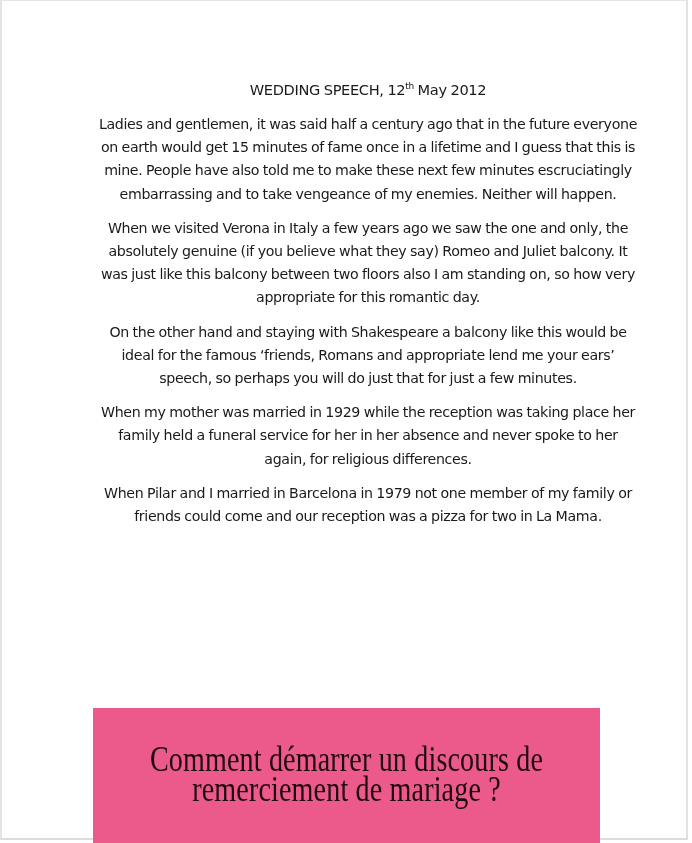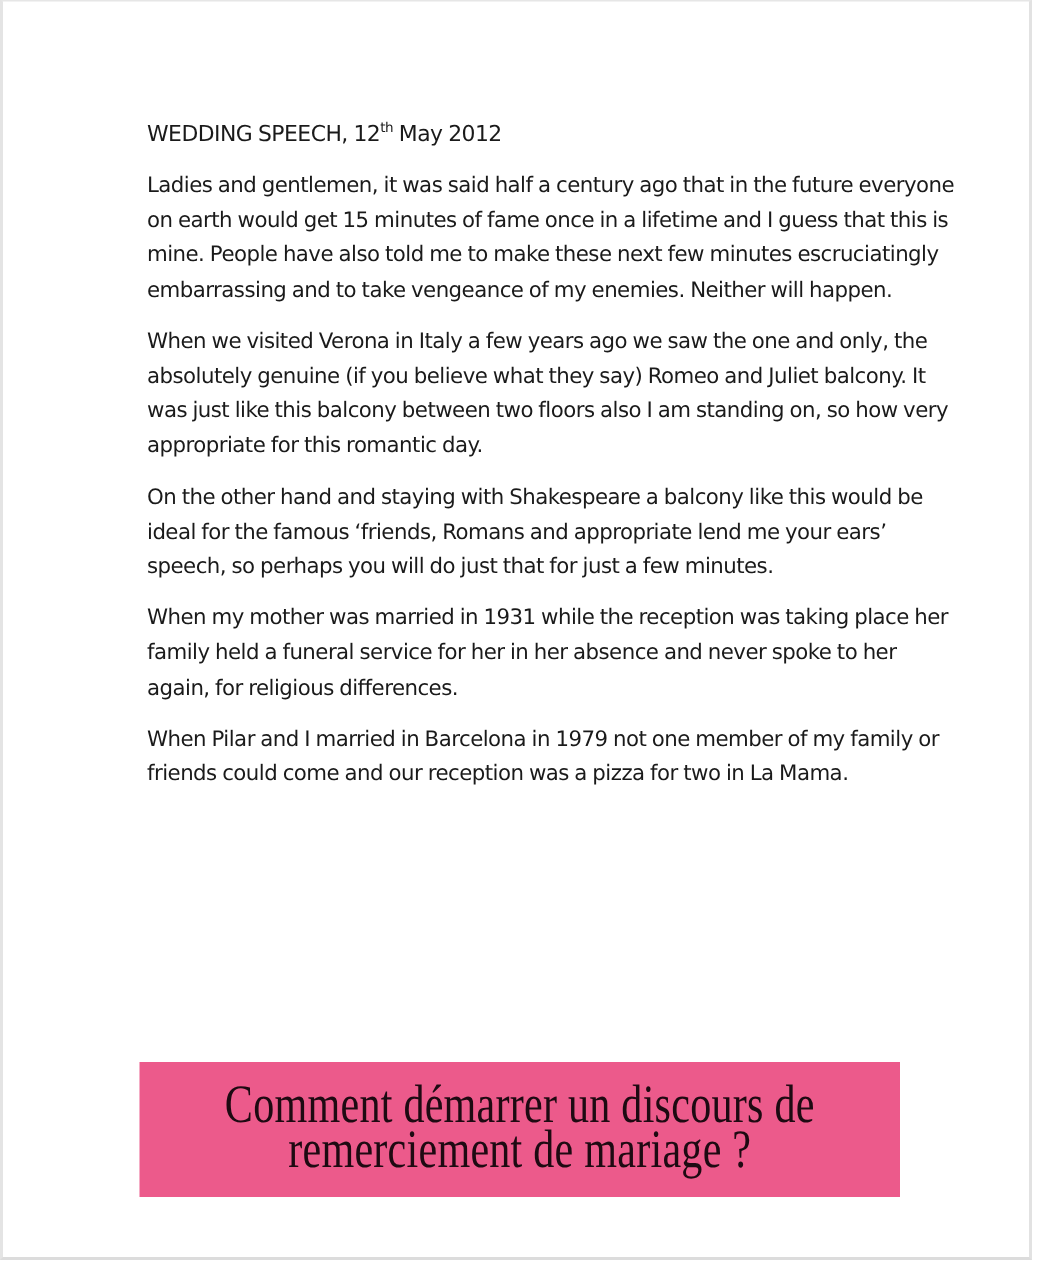--- a/index.html
+++ b/index.html
@@ -18,20 +18,21 @@
       left: 0;
       top: 0;
       width: 688px;
       height: 840px;
       border-left: 2px solid #e4e4e4;
       border-top: 1px solid #e6e6e6;
       border-right: 2px solid #e2e2e2;
       border-bottom: 2px solid #dcdcdc;
       box-sizing: border-box;
       background: #ffffff;
+      text-align: center;
     }
     .doc {
       position: absolute;
       left: 96px;
       top: 78px;
       width: 540px;
       font-family: "DejaVu Sans", sans-serif;
       font-size: 14.2px;
       color: #1a1a1a;
       letter-spacing: -0.35px;
@@ -50,21 +51,21 @@
     }
     .para {
       margin: 0 0 11px 0;
       line-height: 23.2px;
     }
     .banner {
       position: absolute;
       left: 93px;
       top: 708px;
       width: 507px;
-      height: 90px;
+      height: 135px;
       background: #ec5a8b;
       display: flex;
       align-items: center;
       justify-content: flex-end;
     }
     .banner-text {
       font-family: "Liberation Serif", serif;
       font-size: 36px;
       line-height: 30px;
       color: #1e0a12;
@@ -77,20 +78,20 @@
   </style>
 </head>
 <body>
 
 <div class="page">
   <div class="doc">
     <h1 class="title"><span>WEDDING SPEECH, 12</span><sup>th</sup><span> May 2012</span></h1>
     <p class="para">Ladies and gentlemen, it was said half a century ago that in the future everyone on earth would get 15 minutes of fame once in a lifetime and I guess that this is mine. People have also told me to make these next few minutes escruciatingly embarrassing and to take vengeance of my enemies. Neither will happen.</p>
     <p class="para">When we visited Verona in Italy a few years ago we saw the one and only, the absolutely genuine (if you believe what they say) Romeo and Juliet balcony.  It was just like this balcony between two floors also I am standing on, so how very appropriate for this romantic day.</p>
     <p class="para">On the other hand and staying with Shakespeare a balcony like this would be ideal for the famous ‘friends, Romans and appropriate lend me your ears’ speech, so perhaps you will do just that for just a few minutes.</p>
-    <p class="para">When my mother was married in 1931 while the reception was taking place her family held a funeral service for her in her absence and never spoke to her again, for religious differences.</p>
+    <p class="para">When my mother was married in 1929 while the reception was taking place her family held a funeral service for her in her absence and never spoke to her again, for religious differences.</p>
     <p class="para">When Pilar and I married in Barcelona in 1979 not one member of my family or friends could come and our reception was a pizza for two in La Mama.</p>
   </div>
 </div>
 
 <div class="banner">
   <div class="banner-text">Comment démarrer un discours de remerciement de mariage ?</div>
 </div>
 
 </body></html>

